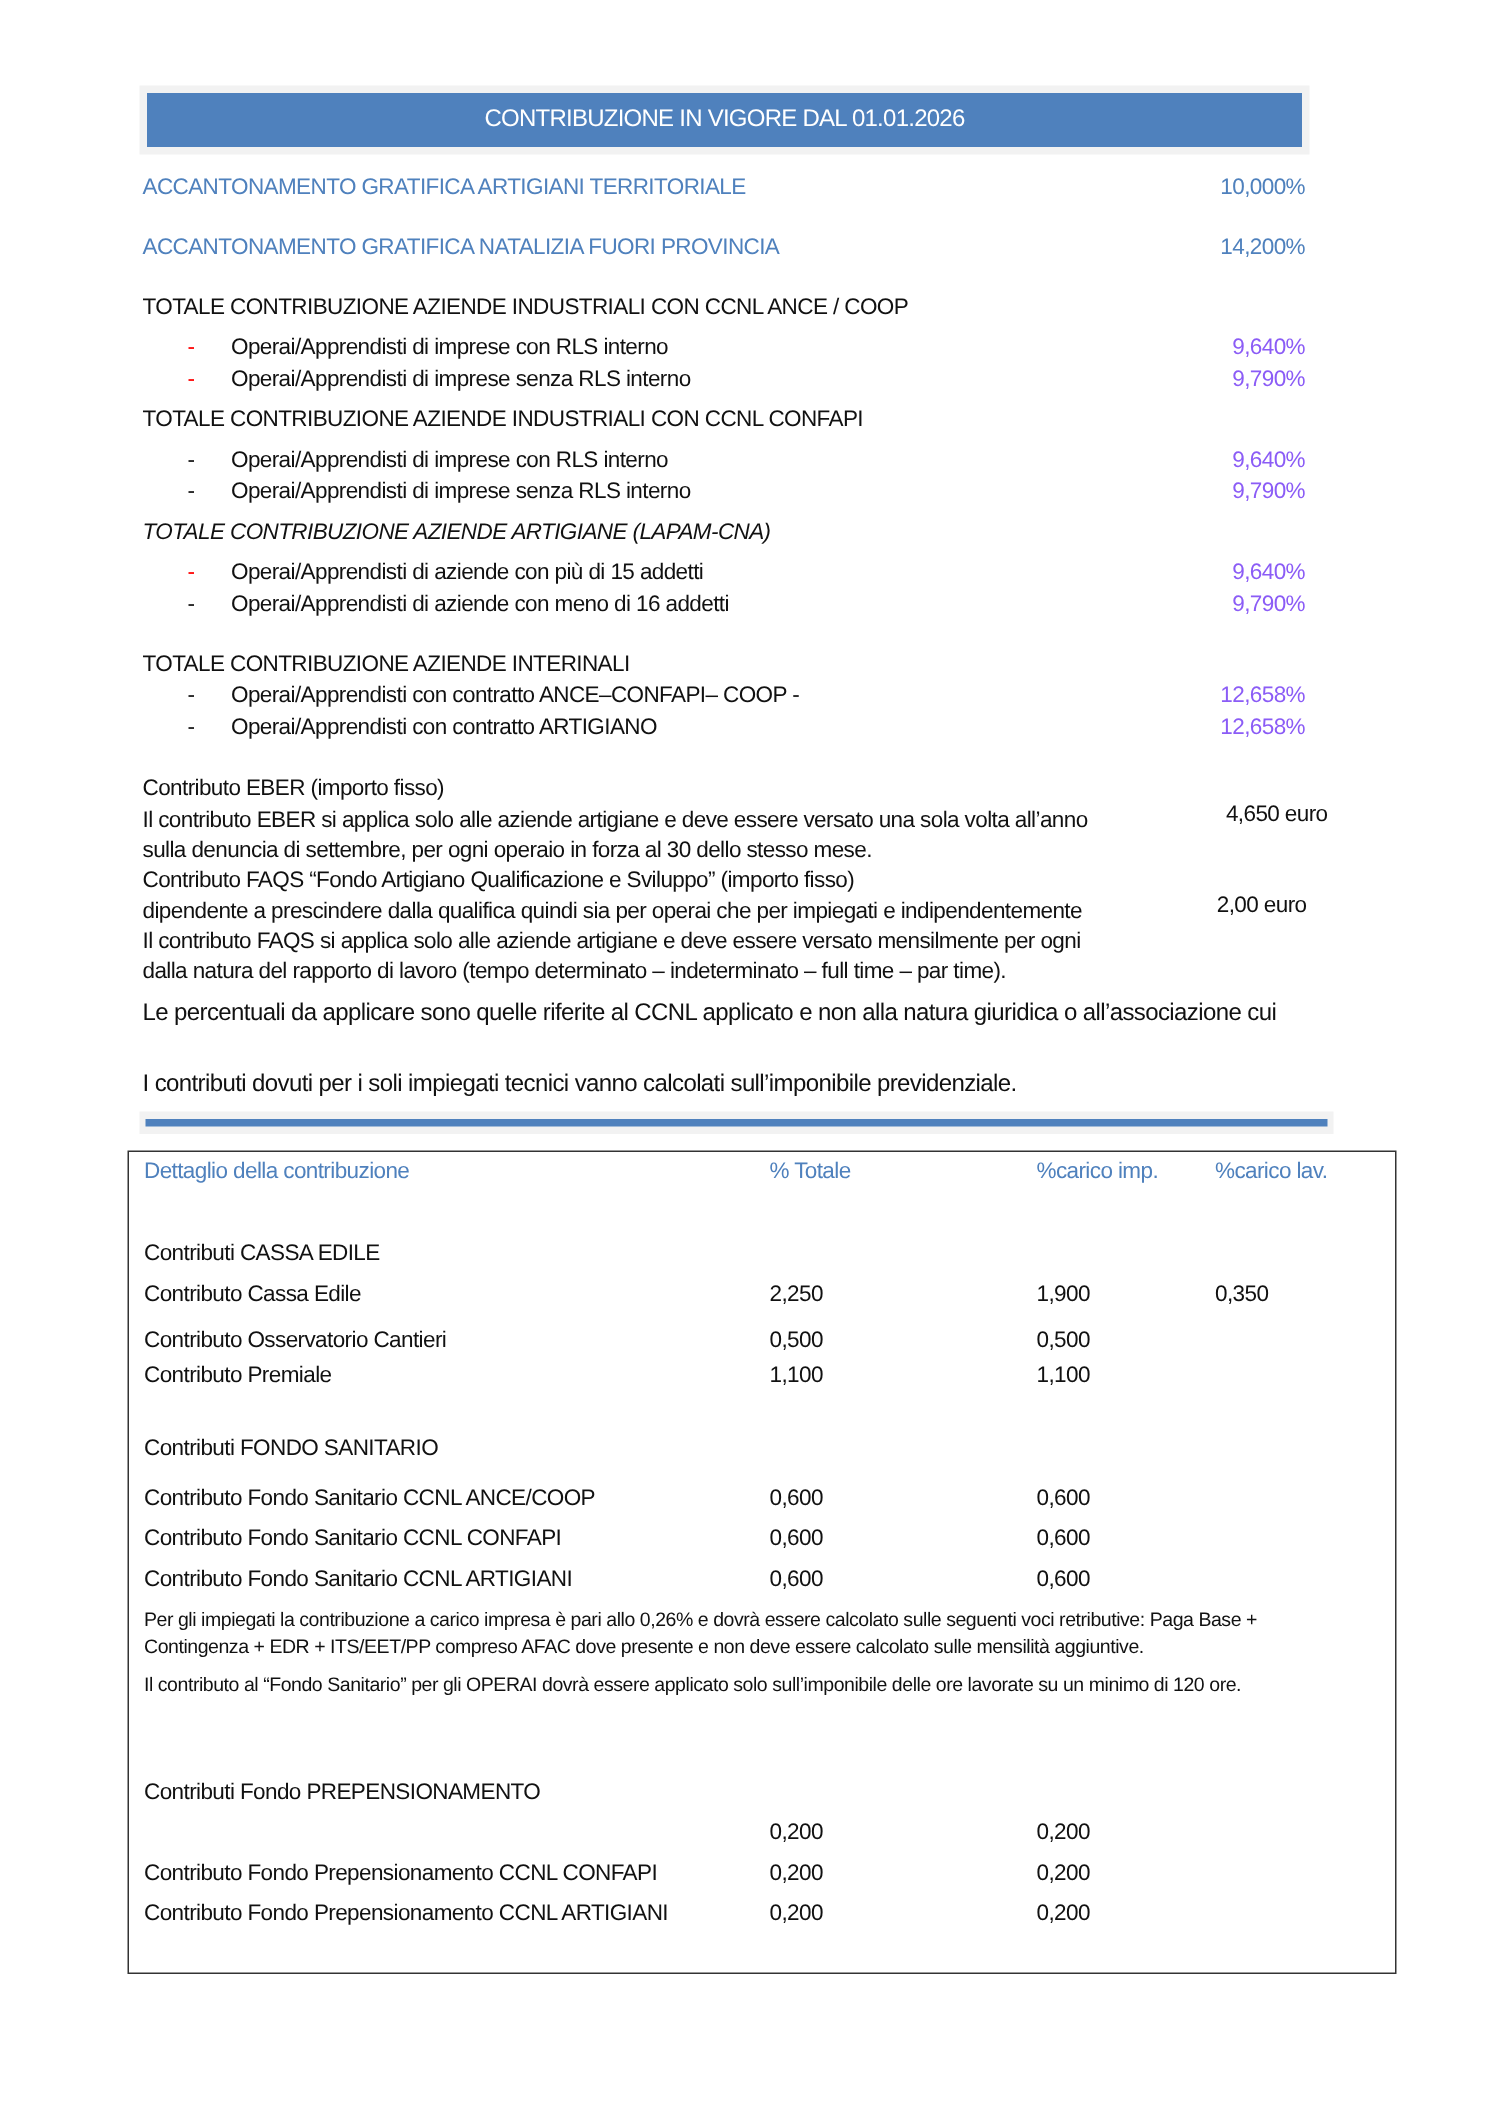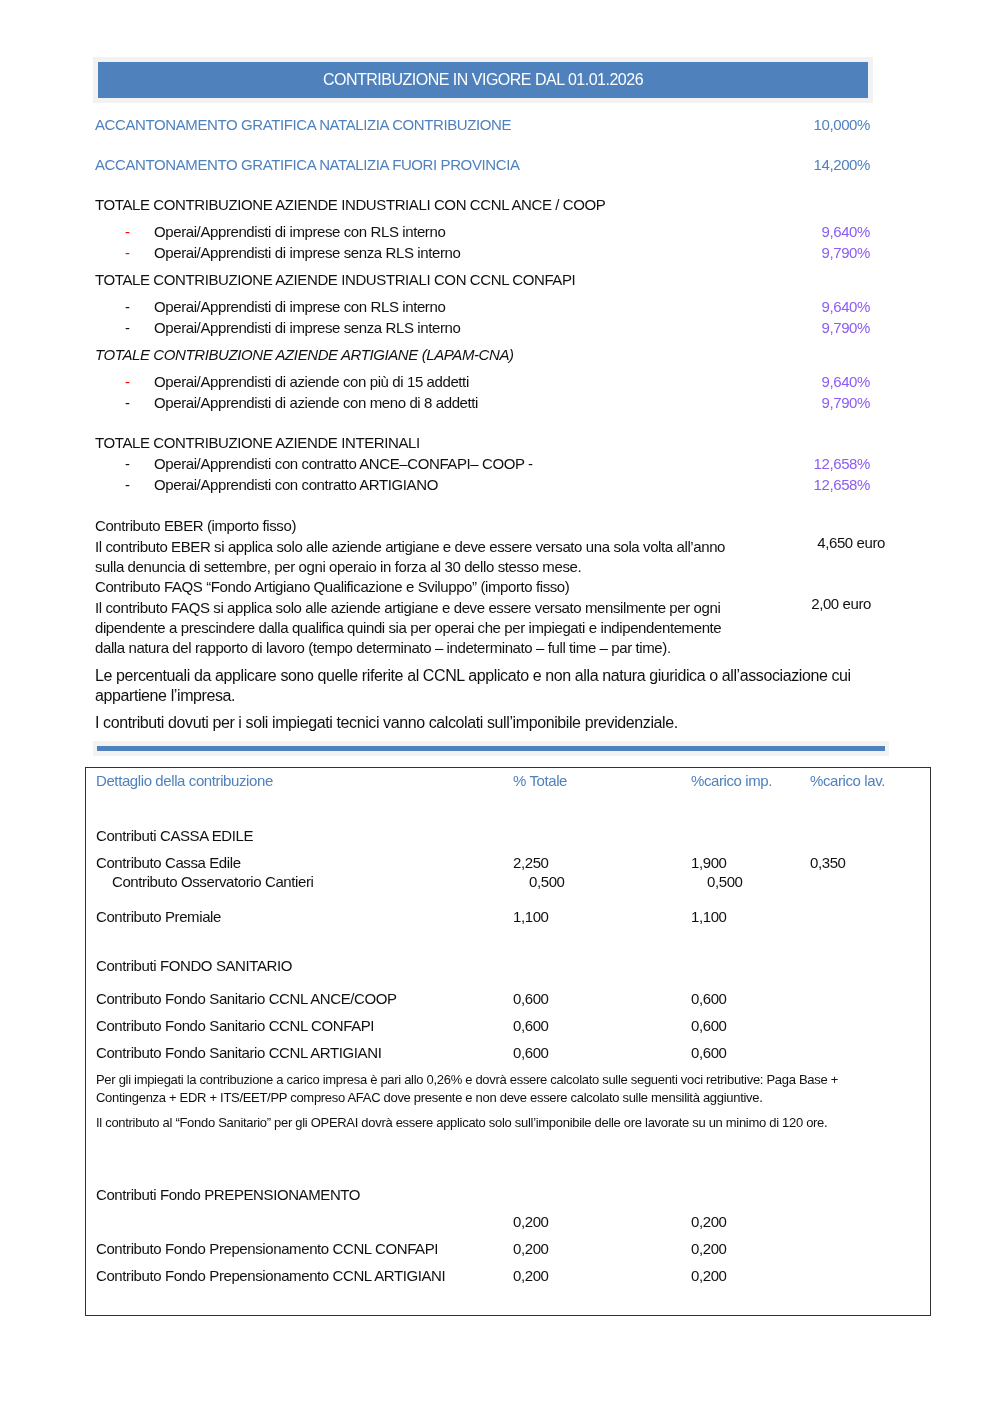--- a/index.html
+++ b/index.html
@@ -38,21 +38,21 @@
     .note { position: absolute; left: 10px; width: 812px; font-size: 13px; line-height: 18px; letter-spacing: -0.3px; }
   </style>
 </head>
 <body>
 
 <div class="abs header-wrap">
   <div class="header-bar">CONTRIBUZIONE IN VIGORE DAL 01.01.2026</div>
 </div>
 
 <div class="abs row blue-text" style="top:115px;">
-  <span>ACCANTONAMENTO GRATIFICA NATALIZIA CONTRIBUZIONE</span>
+  <span>ACCANTONAMENTO GRATIFICA ARTIGIANI TERRITORIALE</span>
   <span class="val">10,000%</span>
 </div>
 <div class="abs row blue-text" style="top:155px;">
   <span>ACCANTONAMENTO GRATIFICA NATALIZIA FUORI PROVINCIA</span>
   <span class="val">14,200%</span>
 </div>
 
 <div class="abs row" style="top:195px;">TOTALE CONTRIBUZIONE AZIENDE INDUSTRIALI CON CCNL ANCE / COOP</div>
 <div class="abs row" style="top:222px;">
   <span class="bullet red" style="color: rgb(255, 0, 0);">-</span>
@@ -78,21 +78,21 @@
 </div>
 
 <div class="abs row" style="top:345px;font-style:italic;">TOTALE CONTRIBUZIONE AZIENDE ARTIGIANE (LAPAM-CNA)</div>
 <div class="abs row" style="top:372px;">
   <span class="bullet red" style="color: rgb(255, 0, 0);">-</span>
   <span class="bullet-text">Operai/Apprendisti di aziende con più di 15 addetti</span>
   <span class="val red">9,640%</span>
 </div>
 <div class="abs row" style="top:393px;">
   <span class="bullet" style="color: rgb(17, 17, 17);">-</span>
-  <span class="bullet-text">Operai/Apprendisti di aziende con meno di 8 addetti</span>
+  <span class="bullet-text">Operai/Apprendisti di aziende con meno di 16 addetti</span>
   <span class="val red">9,790%</span>
 </div>
 
 <div class="abs row" style="top:433px;">TOTALE CONTRIBUZIONE AZIENDE INTERINALI</div>
 <div class="abs row" style="top:454px;">
   <span class="bullet" style="color: rgb(17, 17, 17);">-</span>
   <span class="bullet-text">Operai/Apprendisti con contratto ANCE–CONFAPI– COOP -</span>
   <span class="val red">12,658%</span>
 </div>
 <div class="abs row" style="top:475px;">
@@ -108,28 +108,27 @@
 <div class="abs para" style="top:537px;">
   <div>Il contributo EBER si applica solo alle aziende artigiane e deve essere versato una sola volta all’anno</div>
   <div>sulla denuncia di settembre, per ogni operaio in forza al 30 dello stesso mese.</div>
 </div>
 
 <div class="abs row wide" style="top:577px;">
   <span>Contributo FAQS “Fondo Artigiano Qualificazione e Sviluppo” (importo fisso)</span>
   <span class="val" style="right:14px;">2,00 euro</span>
 </div>
 <div class="abs para" style="top:598px;">
+  <div>dipendente a prescindere dalla qualifica quindi sia per operai che per impiegati e indipendentemente</div>
   <div>Il contributo FAQS si applica solo alle aziende artigiane e deve essere versato mensilmente per ogni</div>
-  <div>dipendente a prescindere dalla qualifica quindi sia per operai che per impiegati e indipendentemente</div>
   <div>dalla natura del rapporto di lavoro (tempo determinato – indeterminato – full time – par time).</div>
 </div>
 
 <div class="abs para-wide" style="top:666px; font-size:16px;">
   <div>Le percentuali da applicare sono quelle riferite al CCNL applicato e non alla natura giuridica o all’associazione cui</div>
-  <div>appartiene l’impresa.</div>
 </div>
 <div class="abs para-wide" style="top:713px; font-size:16px;">I contributi dovuti per i soli impiegati tecnici vanno calcolati sull’imponibile previdenziale.</div>
 
 <div class="abs divider-wrap">
   <div class="divider-bar"></div>
 </div>
 
 <div class="abs detail-box">
   <div class="trow blue-text" style="top:3px;">
     <span class="c1">Dettaglio della contribuzione</span>
@@ -138,21 +137,21 @@
     <span class="c4">%carico lav.</span>
   </div>
 
   <div class="trow" style="top:58px;">Contributi CASSA EDILE</div>
   <div class="trow" style="top:85px;text-align:center;">
     <span class="c1">Contributo Cassa Edile</span>
     <span class="c2">2,250</span>
     <span class="c3">1,900</span>
     <span class="c4">0,350</span>
   </div>
-  <div class="trow" style="top:104px;margin-left:16px;">
+  <div class="trow" style="top:116px;">
     <span class="c1">Contributo Osservatorio Cantieri</span>
     <span class="c2">0,500</span>
     <span class="c3">0,500</span>
     <span class="c4"></span>
   </div>
   <div class="trow" style="top:139px;">
     <span class="c1">Contributo Premiale</span>
     <span class="c2">1,100</span>
     <span class="c3">1,100</span>
     <span class="c4"></span>

